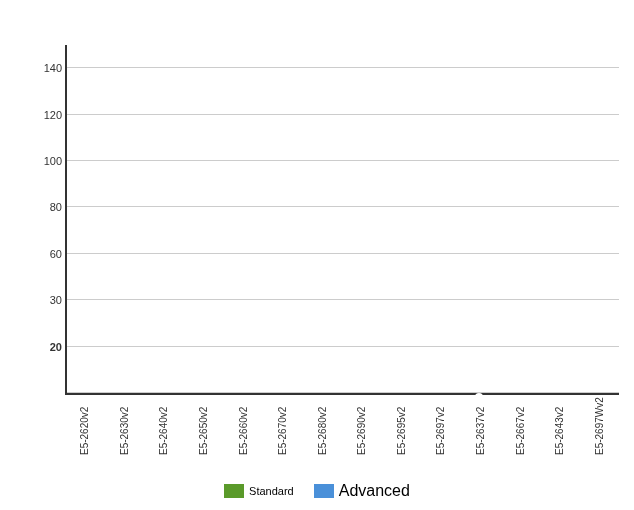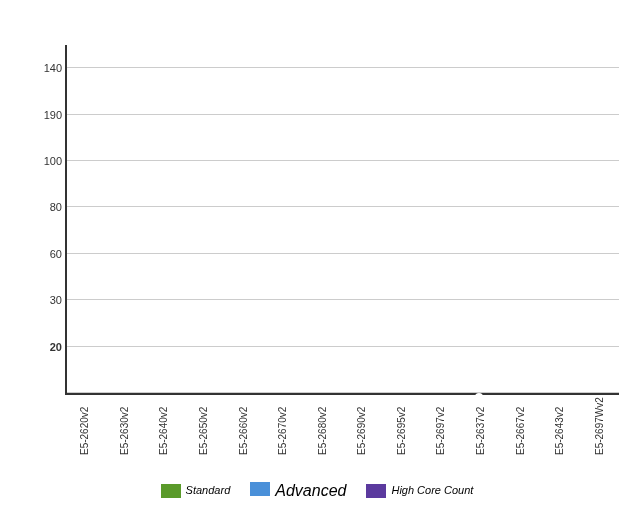--- a/index.html
+++ b/index.html
@@ -127,24 +127,23 @@
       position: absolute;
       bottom: 10px;
       left: 0; right: 0;
       display: flex;
       justify-content: center;
       gap: 20px;
       align-items: center;
     }
     .legend-item {
       display: flex;
-      align-items: flex-start;
+      align-items: center;
       gap: 5px;
       font-size: 11px;
-      font-style: italic;
     }
     .legend-swatch {
       width: 20px;
       height: 14px;
     }
   </style>
 </head>
 <body>
 
 <div class="chart-container">
@@ -164,21 +163,21 @@
         <div class="grid-line" style="bottom: 40%;">
           <span class="y-tick-label">60</span>
         </div>
         <div class="grid-line" style="bottom: 53.3333%;">
           <span class="y-tick-label">80</span>
         </div>
         <div class="grid-line" style="bottom: 66.6667%;">
           <span class="y-tick-label">100</span>
         </div>
         <div class="grid-line" style="bottom: 80%;">
-          <span class="y-tick-label">190</span>
+          <span class="y-tick-label">120</span>
         </div>
         <div class="grid-line" style="bottom: 93.3333%;">
           <span class="y-tick-label">140</span>
         </div>
       </div>
     <div class="bars-wrapper" id="bars-wrapper">
         <div class="bar-group">
           <div class="bar">
             <div class="bar-inner" style="height: 53.3333%; background: rgb(90, 154, 42); width: 85%; position: relative;">
               <div class="bar-dot"></div>
@@ -326,18 +325,14 @@
 
   <div class="legend" id="legend">
       <div class="legend-item">
         <div class="legend-swatch" style="background: rgb(90, 154, 42);"></div>
         <span style="font-size: 11px;">Standard</span>
       </div>
       <div class="legend-item">
         <div class="legend-swatch" style="background: rgb(74, 144, 217);"></div>
         <span style="font-size: 16px;">Advanced</span>
       </div>
-      <div class="legend-item">
-        <div class="legend-swatch" style="background: rgb(91, 58, 158);"></div>
-        <span style="font-size: 11px;">High Core Count</span>
-      </div>
     </div>
 </div>
 
 </body></html>

